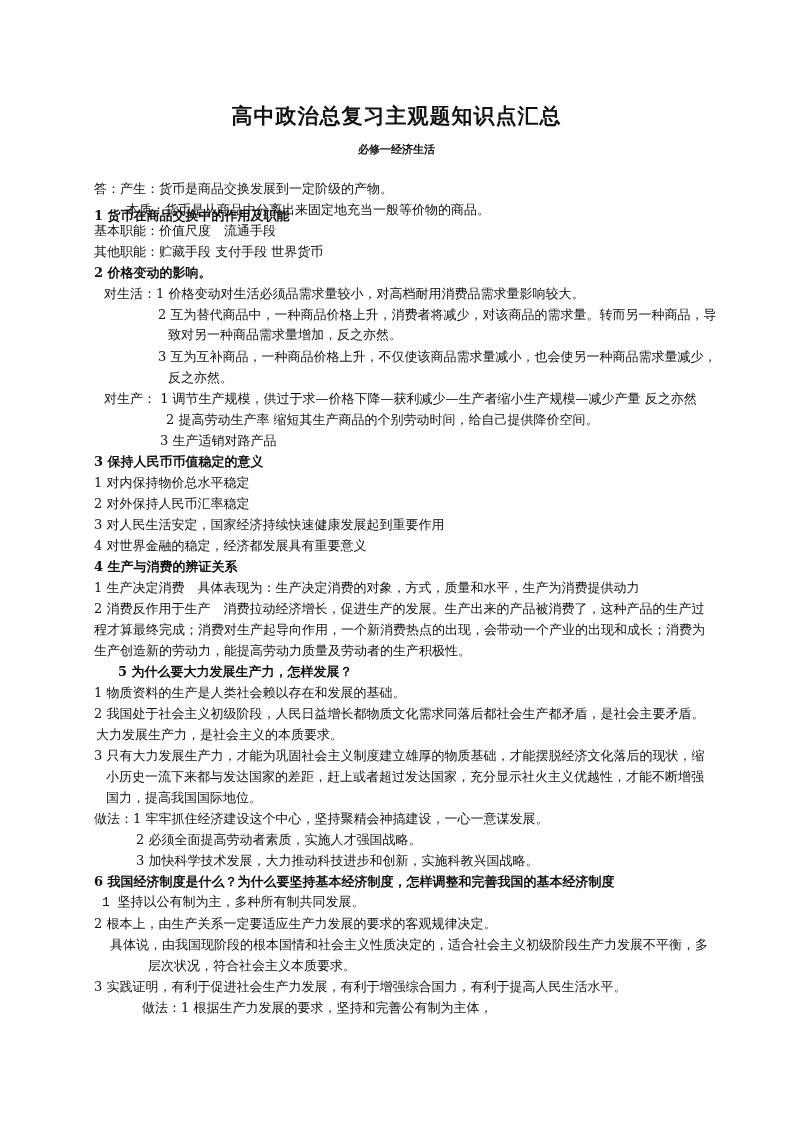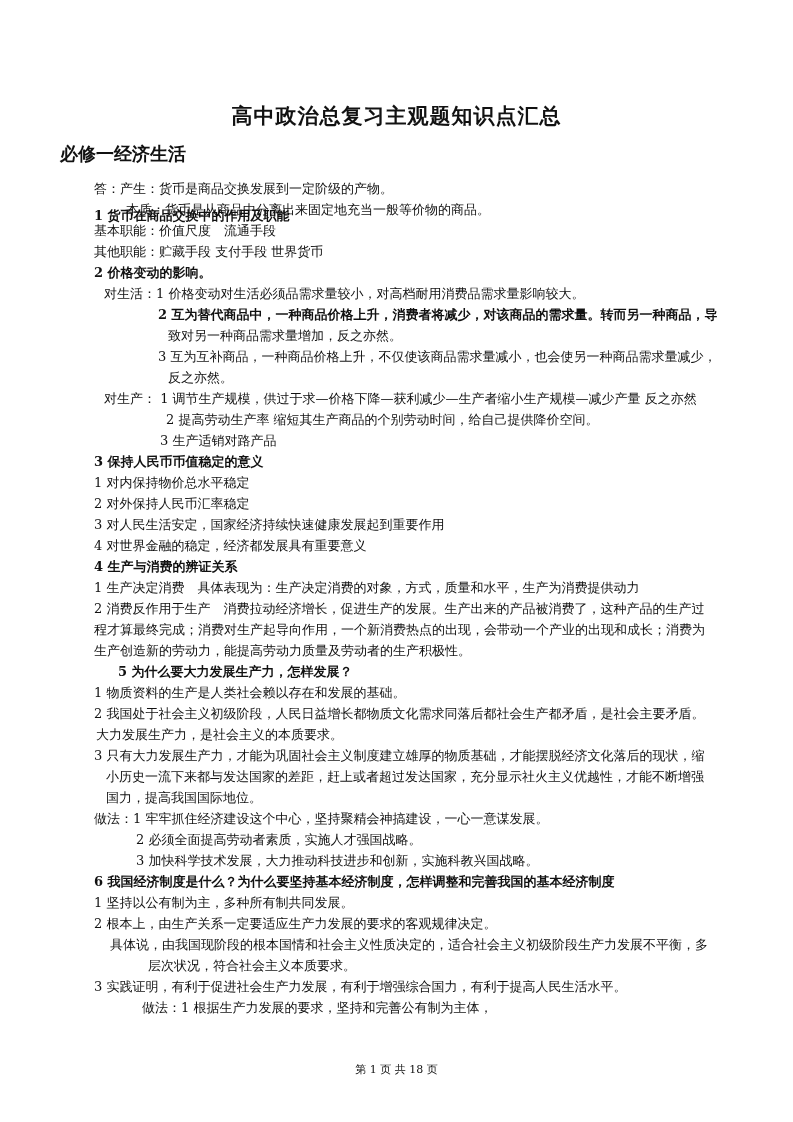--- a/index.html
+++ b/index.html
@@ -1,42 +1,42 @@
 <!DOCTYPE html>
 <html><head>
   <meta charset="utf-8">
   <style>
     html, body { margin:0; padding:0; background:#ffffff; }
     body { width:793px; height:1122px; position:relative; overflow:hidden;
            font-family:"DejaVu Serif", "Liberation Serif", serif; color:#111; }
     .page { position:absolute; left:0; top:0; width:709px; height:1122px; }
     .title { position:absolute; left:0; width:793px; top:102px; text-align:center;
              font-size:21px; font-weight:bold; letter-spacing:1px; }
-    .subtitle { position:absolute; left:0; width:793px; top:142px; text-align:left;
-                font-size:18px; font-weight:bold; padding-left:60px; box-sizing:border-box; }
+    .subtitle { position:absolute; left:0; width:793px; top:142px; text-align:center;
+                font-size:11px; font-weight:bold; box-sizing:border-box; }
     .line { position:absolute; left:94px; font-size:13px; line-height:20px; white-space:nowrap; }
     .h { font-weight:bold; }
     .footer { position:absolute; left:0; width:793px; top:1062px; text-align:center; font-size:11px; }
   </style>
 </head>
 <body>
 
 <div class="page">
   <div class="title">高中政治总复习主观题知识点汇总</div>
   <div class="subtitle">必修一经济生活</div>
   <div id="lines">
       <div class="line h" style="left: 94px; top: 158px; margin-top: 48px;">1 货币在商品交换中的作用及职能</div>
       <div class="line" style="left: 94px; top: 179px;">答：产生：货币是商品交换发展到一定阶级的产物。</div>
       <div class="line" style="left: 126px; top: 200px;">本质：货币是从商品中分离出来固定地充当一般等价物的商品。</div>
       <div class="line" style="left: 94px; top: 221px;">基本职能：价值尺度　流通手段</div>
       <div class="line" style="left: 94px; top: 242px;">其他职能：贮藏手段 支付手段 世界货币</div>
       <div class="line h" style="left: 94px; top: 263px;">2 价格变动的影响。</div>
       <div class="line" style="left: 104px; top: 284px;">对生活：1 价格变动对生活必须品需求量较小，对高档耐用消费品需求量影响较大。</div>
-      <div class="line" style="left: 158px; top: 305px; font-weight: bold;">2 互为替代商品中，一种商品价格上升，消费者将减少，对该商品的需求量。转而另一种商品，导</div>
-      <div class="line" style="left: 168px; top: 326px;">致对另一种商品需求量增加，反之亦然。</div>
+      <div class="line" style="left: 158px; top: 305px;">2 互为替代商品中，一种商品价格上升，消费者将减少，对该商品的需求量。转而另一种商品，导</div>
+      <div class="line" style="left: 168px; top: 326px; font-family: Liberation Mono, monospace;">致对另一种商品需求量增加，反之亦然。</div>
       <div class="line" style="left: 158px; top: 347px;">3 互为互补商品，一种商品价格上升，不仅使该商品需求量减小，也会使另一种商品需求量减少，</div>
       <div class="line" style="left: 168px; top: 368px;">反之亦然。</div>
       <div class="line" style="left: 104px; top: 389px;">对生产：  1 调节生产规模，供过于求—价格下降—获利减少—生产者缩小生产规模—减少产量 反之亦然</div>
       <div class="line" style="left: 166px; top: 410px;">2 提高劳动生产率 缩短其生产商品的个别劳动时间，给自己提供降价空间。</div>
       <div class="line" style="left: 152px; top: 431px; margin-left: 8px;">3 生产适销对路产品</div>
       <div class="line h" style="left: 94px; top: 452px;">3 保持人民币币值稳定的意义</div>
       <div class="line" style="left: 94px; top: 473px;">1 对内保持物价总水平稳定</div>
       <div class="line" style="left: 94px; top: 494px;">2 对外保持人民币汇率稳定</div>
       <div class="line" style="left: 94px; top: 515px;">3 对人民生活安定，国家经济持续快速健康发展起到重要作用</div>
       <div class="line" style="left: 94px; top: 536px; text-align: center;">4 对世界金融的稳定，经济都发展具有重要意义</div>
@@ -49,21 +49,20 @@
       <div class="line" style="left: 94px; top: 683px;">1 物质资料的生产是人类社会赖以存在和发展的基础。</div>
       <div class="line" style="left: 94px; top: 704px;">2 我国处于社会主义初级阶段，人民日益增长都物质文化需求同落后都社会生产都矛盾，是社会主要矛盾。</div>
       <div class="line" style="left: 96px; top: 725px;">大力发展生产力，是社会主义的本质要求。</div>
       <div class="line" style="left: 94px; top: 746px;">3 只有大力发展生产力，才能为巩固社会主义制度建立雄厚的物质基础，才能摆脱经济文化落后的现状，缩</div>
       <div class="line" style="left: 106px; top: 767px;">小历史一流下来都与发达国家的差距，赶上或者超过发达国家，充分显示社火主义优越性，才能不断增强</div>
       <div class="line" style="left: 106px; top: 788px;">国力，提高我国国际地位。</div>
       <div class="line" style="left: 94px; top: 809px;">做法：1 牢牢抓住经济建设这个中心，坚持聚精会神搞建设，一心一意谋发展。</div>
       <div class="line" style="left: 136px; top: 830px;">2 必须全面提高劳动者素质，实施人才强国战略。</div>
       <div class="line" style="left: 136px; top: 851px;">3 加快科学技术发展，大力推动科技进步和创新，实施科教兴国战略。</div>
       <div class="line h" style="left: 94px; top: 872px;">6 我国经济制度是什么？为什么要坚持基本经济制度，怎样调整和完善我国的基本经济制度</div>
-      <div class="line" style="left: 94px; top: 893px;">1 坚持以公有制为主，多种所有制共同发展。</div>
+      <div class="line" style="left: 102px; top: 893px; font-family: Liberation Mono, monospace;">1 坚持以公有制为主，多种所有制共同发展。</div>
       <div class="line" style="left: 94px; top: 914px;">2 根本上，由生产关系一定要适应生产力发展的要求的客观规律决定。</div>
       <div class="line" style="left: 110px; top: 935px;">具体说，由我国现阶段的根本国情和社会主义性质决定的，适合社会主义初级阶段生产力发展不平衡，多</div>
       <div class="line" style="left: 148px; top: 956px;">层次状况，符合社会主义本质要求。</div>
       <div class="line" style="left: 94px; top: 977px;">3 实践证明，有利于促进社会生产力发展，有利于增强综合国力，有利于提高人民生活水平。</div>
       <div class="line" style="left: 94px; top: 998px; margin-left: 48px;">做法：1 根据生产力发展的要求，坚持和完善公有制为主体，</div>
     </div>
-  <div class="footer">第 1 页 共 18 页</div>
 </div>
 
 </body></html>

